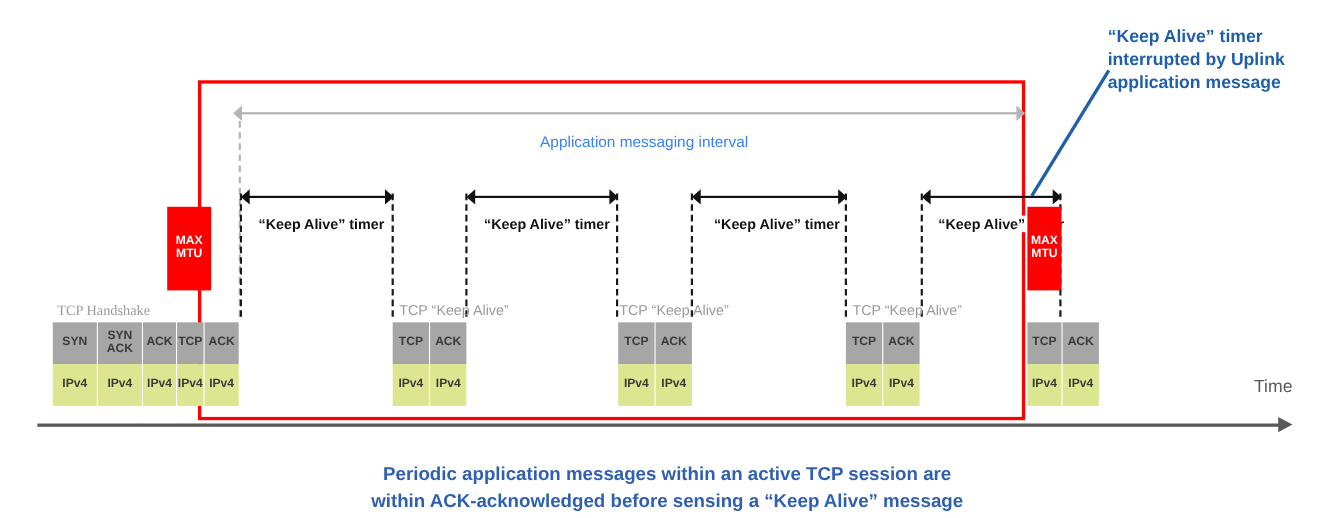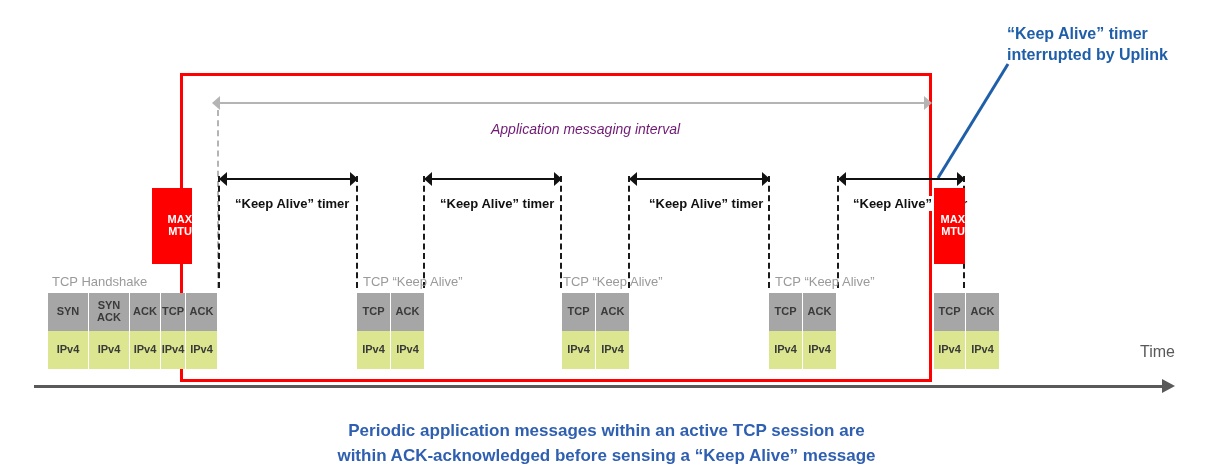--- a/index.html
+++ b/index.html
@@ -19,21 +19,21 @@
   .pkt { position:absolute; width:40px; }
   .pkt .top, .pkt .bot {
     box-sizing:border-box;
     height:38px;
     display:flex; align-items:center; justify-content:center;
     font-size:11px; font-weight:bold; color:#3a3a3a;
     line-height:1.05; text-align:center;
   }
   .pkt .top { background:#a6a6a6; }
   .pkt .bot { background:#dce58f; }
-  .pkt.red .top { background:#ff0000; color:#ffffff; height:76px;text-align:right; }
+  .pkt.red .top { background:#ff0000; color:#ffffff; height:76px; }
 
   
   .caption {
     position:absolute;
     font-size:13px;
     color:#9a9a9a;
     white-space:nowrap;
   }
 
   
@@ -96,22 +96,21 @@
     font-size:13px;
     font-weight:bold;
     color:#111111;
     white-space:nowrap;
     background:#ffffff;
     padding:0 2px;
   }
   .ami-label {
     position:absolute;
     font-size:14px;
-    font-style:italic;
-    color:#701a75;
+    color:#3b82f6;
     white-space:nowrap;
     background:#ffffff;
     padding:0 4px;
   }
 
   
   .callout-text {
     position:absolute;
     font-size:16px;
     font-weight:bold;
@@ -132,20 +131,21 @@
   }
 </style>
 </head>
 <body>
 
 <div class="stage">
 
   <div class="callout-text" style="left:1007px; top:8px;">
     <div>“Keep Alive” timer</div>
     <div>interrupted by Uplink</div>
+    <div>application message</div>
   </div>
   <svg class="abs" style="left:930px; top:40px;" width="90" height="130">
     <line x1="8" y1="122" x2="78" y2="8" stroke="#1f5fa9" stroke-width="3"></line>
   </svg>
 
   <div class="red-rect" style="left:180px; top:57px; width:752px; height:309px;"></div>
 
   <div class="vdash grey" style="left:217px; top:84px; height:188px;"></div>
 
   <div class="dblarrow grey" style="left:212px; top:80px; width:720px;">
@@ -184,21 +184,21 @@
 
   <div class="vdash" style="left:837px; top:160px; height:112px;"></div>
   <div class="vdash" style="left:963px; top:160px; height:112px;"></div>
   <div class="dblarrow black" style="left:838px; top:156px; width:127px;">
     <div class="hl"></div>
     <div class="bar"></div>
     <div class="hr"></div>
   </div>
   <div class="ka-label" style="left:851px; top:180px;">“Keep Alive” timer</div>
 
-  <div class="caption" style="left:52px;  top:258px;">TCP Handshake</div>
+  <div class="caption" style="left:52px;  top:258px;font-family:Liberation Serif, serif;">TCP Handshake</div>
   <div class="caption" style="left:363px; top:258px;">TCP “Keep Alive”</div>
   <div class="caption" style="left:563px; top:258px;">TCP “Keep Alive”</div>
   <div class="caption" style="left:775px; top:258px;">TCP “Keep Alive”</div>
 
   <div class="pkt red" style="left:152px; top:172px;">
     <div class="top">MAX MTU</div>
   </div>
 
   <div class="pkt" style="left:48px; top:277px;">
     <div class="top">SYN</div>

